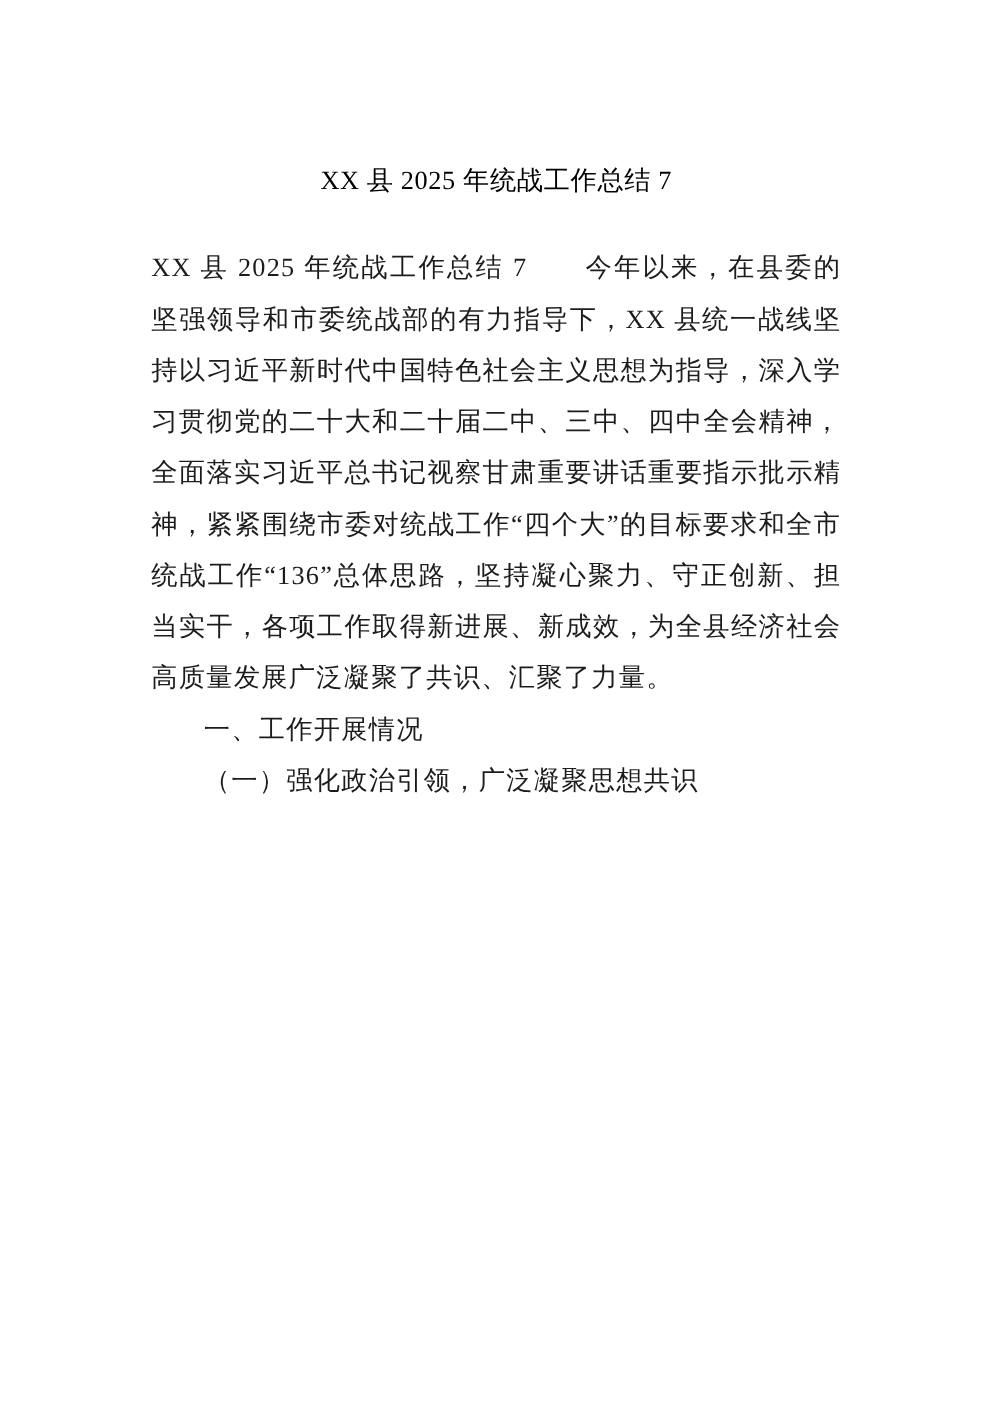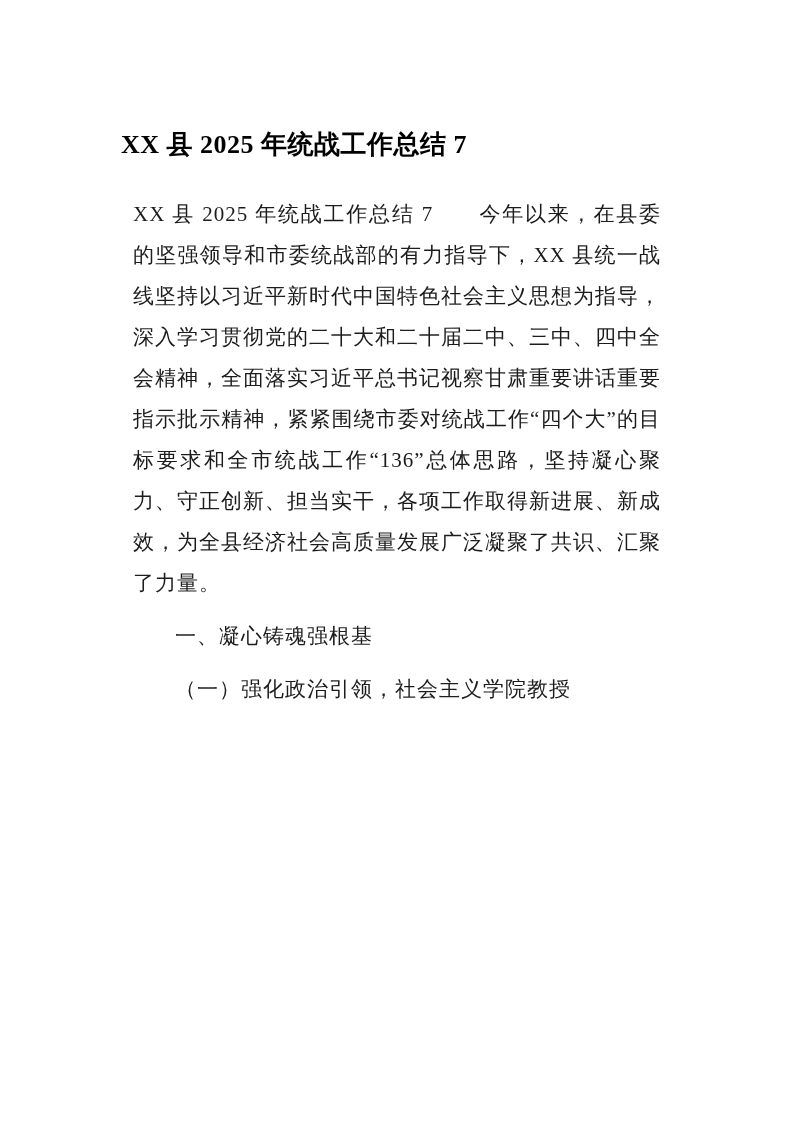--- a/index.html
+++ b/index.html
@@ -14,43 +14,44 @@
     margin: 0 auto;
     background: #ffffff;
     box-sizing: border-box;
     padding: 125px 120px 0 121px;
     overflow: hidden;
     color: #1c1c1c;
     font-family: "Liberation Serif", "DejaVu Serif", serif;
   }
   .doc-title {
     margin: 0 0 30px 0;
-    font-size: 26px;
+    font-size: 21px;
     line-height: 39px;
-    font-weight: bold;
+    font-weight: normal;
+    text-align: center;
     color: #000000;
     letter-spacing: 0.5px;
     font-family: "Liberation Serif", "DejaVu Serif", serif;
   }
   .doc-body p {
-    margin: 12px;
+    margin: 0;
     font-size: 21px;
     line-height: 41px;
     letter-spacing: 1px;
     text-align: justify;
     text-justify: inter-ideograph;
     color: #1c1c1c;
   }
   .doc-body p.indent {
     text-indent: 2em;
   }
 </style>
 </head>
 <body>
 
 <div class="page">
   <h1 class="doc-title">XX 县 2025 年统战工作总结 7</h1>
   <div class="doc-body">
       <p>XX 县 2025 年统战工作总结 7　　今年以来，在县委的坚强领导和市委统战部的有力指导下，XX 县统一战线坚持以习近平新时代中国特色社会主义思想为指导，深入学习贯彻党的二十大和二十届二中、三中、四中全会精神，全面落实习近平总书记视察甘肃重要讲话重要指示批示精神，紧紧围绕市委对统战工作“四个大”的目标要求和全市统战工作“136”总体思路，坚持凝心聚力、守正创新、担当实干，各项工作取得新进展、新成效，为全县经济社会高质量发展广泛凝聚了共识、汇聚了力量。</p>
-      <p class="indent">一、凝心铸魂强根基</p>
-      <p class="indent">（一）强化政治引领，社会主义学院教授</p>
+      <p class="indent">一、工作开展情况</p>
+      <p class="indent">（一）强化政治引领，广泛凝聚思想共识</p>
     </div>
 </div>
 
 </body></html>

